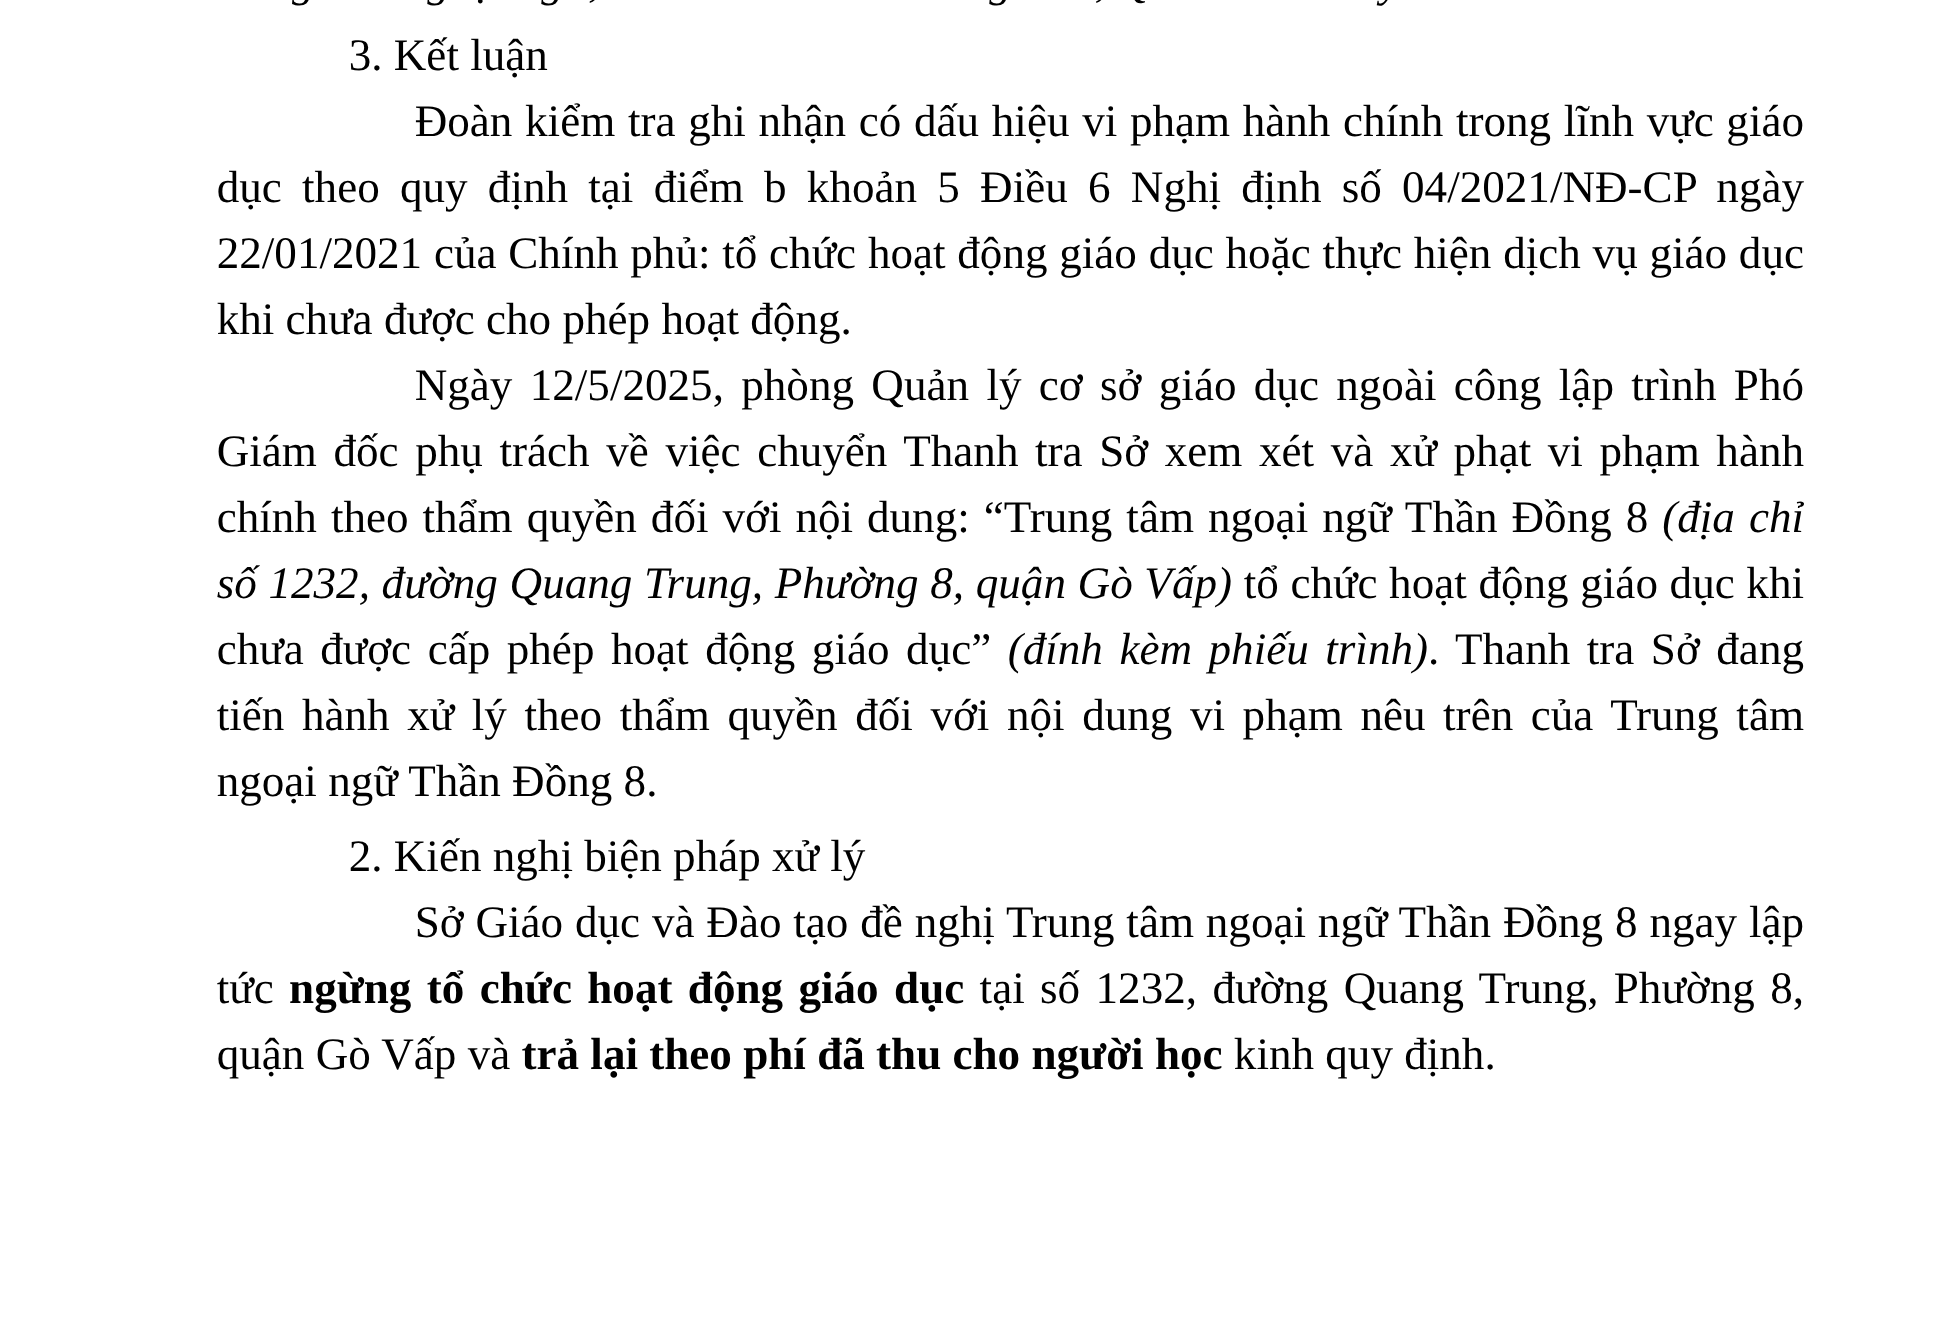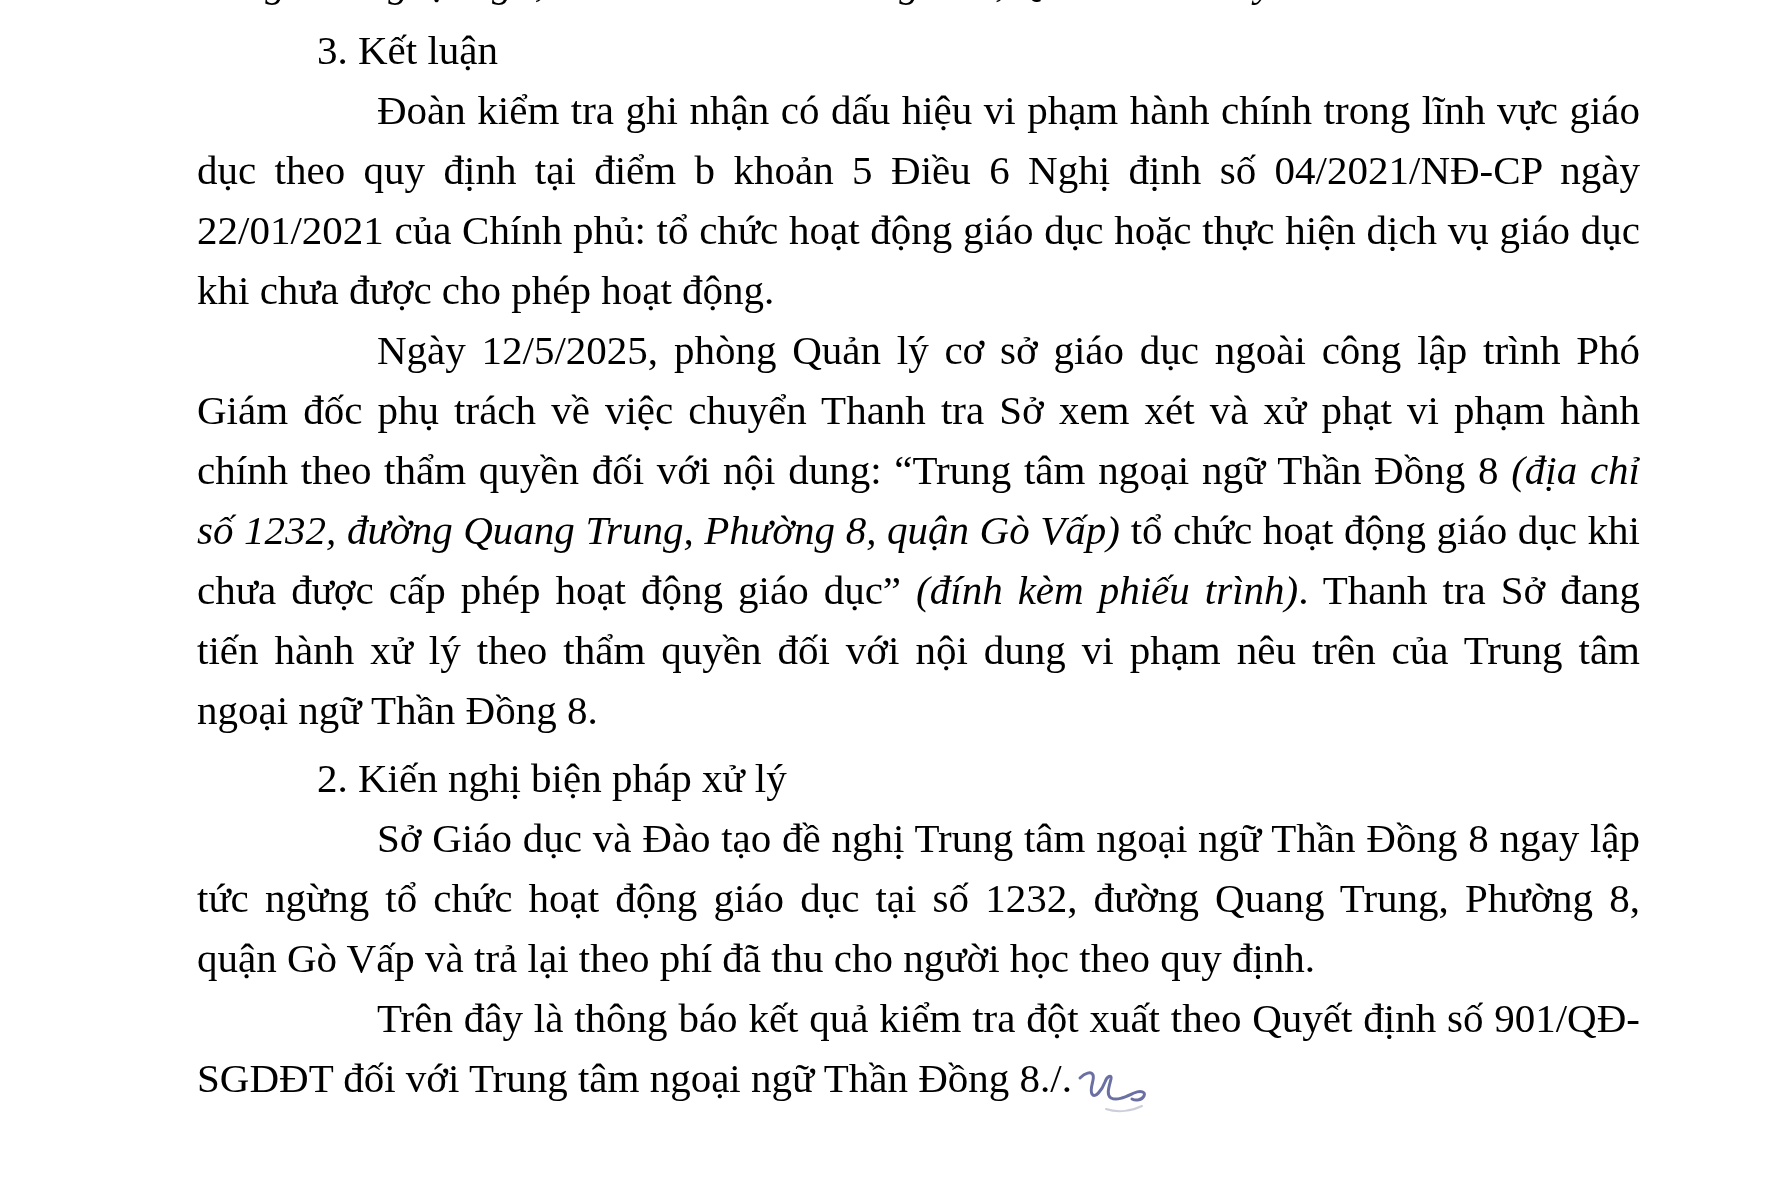--- a/index.html
+++ b/index.html
@@ -31,21 +31,21 @@
     font-weight:normal;
     text-indent:120px;
     margin:8px 0 0 0;
     text-align:left;
   }
   .para{
     margin:0;
     text-indent:180px;
   }
   .italic{font-style:italic;}
-  .bold{font-weight:normal;}
+  .bold{font-weight:bold;}
   .sig{
     display:inline-block;
     width:78px;height:56px;
     vertical-align:-26px;
     margin-left:4px;
   }
   .sig svg{display:block;}
 </style>
 </head>
 <body>
@@ -56,23 +56,16 @@
 
   <p class="heading">3. Kết luận</p>
 
   <p class="para"><span>Đoàn kiểm tra ghi nhận có dấu hiệu vi phạm hành chính trong lĩnh vực giáo dục theo quy định tại điểm b khoản 5 Điều 6 Nghị định số 04/2021/NĐ-CP ngày 22/01/2021 của Chính phủ: tổ chức hoạt động giáo dục hoặc thực hiện dịch vụ giáo dục khi chưa được cho phép hoạt động.</span></p>
 
 
   <p class="para"><span>Ngày 12/5/2025, phòng Quản lý cơ sở giáo dục ngoài công lập trình Phó Giám đốc phụ trách về việc chuyển Thanh tra Sở xem xét và xử phạt vi phạm hành chính theo thẩm quyền đối với nội dung: “Trung tâm ngoại ngữ Thần Đồng 8 </span><span class="italic">(địa chỉ số 1232, đường Quang Trung, Phường 8, quận Gò Vấp)</span><span> tổ chức hoạt động giáo dục khi chưa được cấp phép hoạt động giáo dục” </span><span class="italic">(đính kèm phiếu trình)</span><span>. Thanh tra Sở đang tiến hành xử lý theo thẩm quyền đối với nội dung vi phạm nêu trên của Trung tâm ngoại ngữ Thần Đồng 8.</span></p>
 
   <p class="heading">2. Kiến nghị biện pháp xử lý</p>
 
-  <p class="para"><span>Sở Giáo dục và Đào tạo đề nghị Trung tâm ngoại ngữ Thần Đồng 8 ngay lập tức </span><span class="bold">ngừng tổ chức hoạt động giáo dục</span><span> tại số 1232, đường Quang Trung, Phường 8, quận Gò Vấp và </span><span class="bold">trả lại theo phí đã thu cho người học</span><span> theo quy định.</span></p>
+  <p class="para"><span>Sở Giáo dục và Đào tạo đề nghị Trung tâm ngoại ngữ Thần Đồng 8 ngay lập tức </span><span class="bold">ngừng tổ chức hoạt động giáo dục</span><span> tại số 1232, đường Quang Trung, Phường 8, quận Gò Vấp và </span><span class="bold">trả lại theo phí đã thu cho người học</span><span> kinh quy định.</span></p>
 
-  <p class="para"><span>Trên đây là thông báo kết quả kiểm tra đột xuất theo Quyết định số 901/QĐ-SGDĐT đối với Trung tâm ngoại ngữ Thần Đồng 8./.</span><span class="sig"><svg width="78" height="56" viewBox="0 0 78 56" xmlns="http://www.w3.org/2000/svg">
-          <path d="M4 16 C9 11, 15 9, 17 13 C19 17, 13 27, 16 32
-                   C19 37, 26 28, 29 20 C31 14, 36 12, 35 17
-                   C33 25, 30 33, 35 36 C41 39, 49 35, 58 31
-                   C65 28, 70 30, 68 34 C66 38, 60 39, 56 37" fill="none" stroke="#6b70a3" stroke-width="3" stroke-linecap="round" stroke-linejoin="round"></path>
-          <path d="M30 47 C42 51, 56 49, 66 44" fill="none" stroke="#9aa0b8" stroke-width="2" stroke-linecap="round" opacity="0.5"></path>
-        </svg></span></p>
 
 </div>
 
 </body></html>

